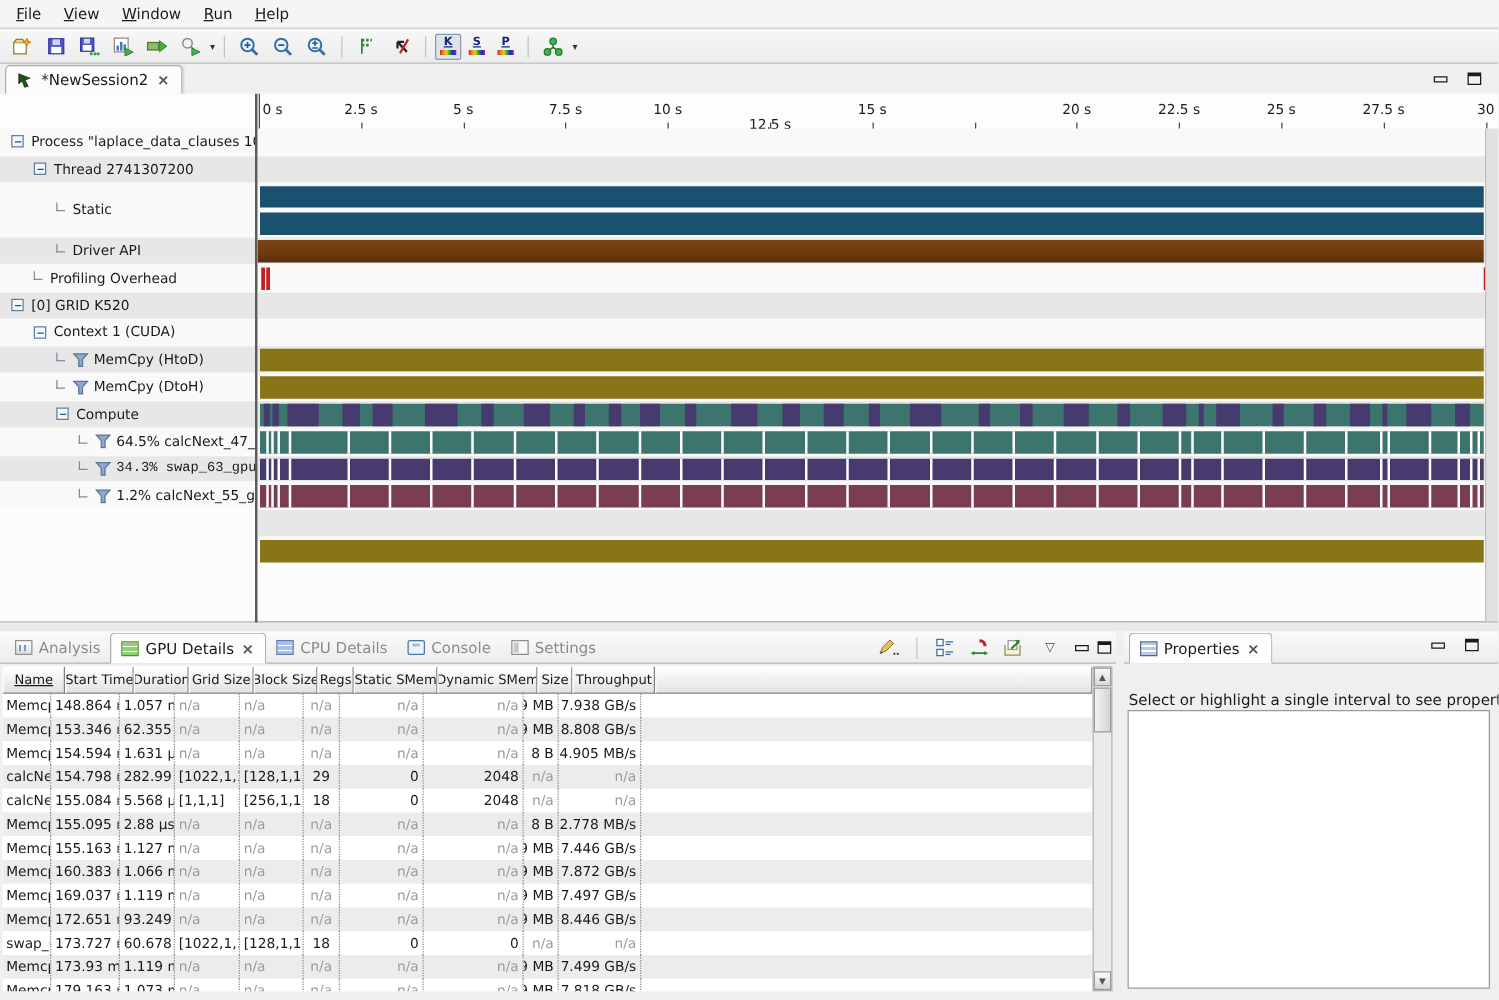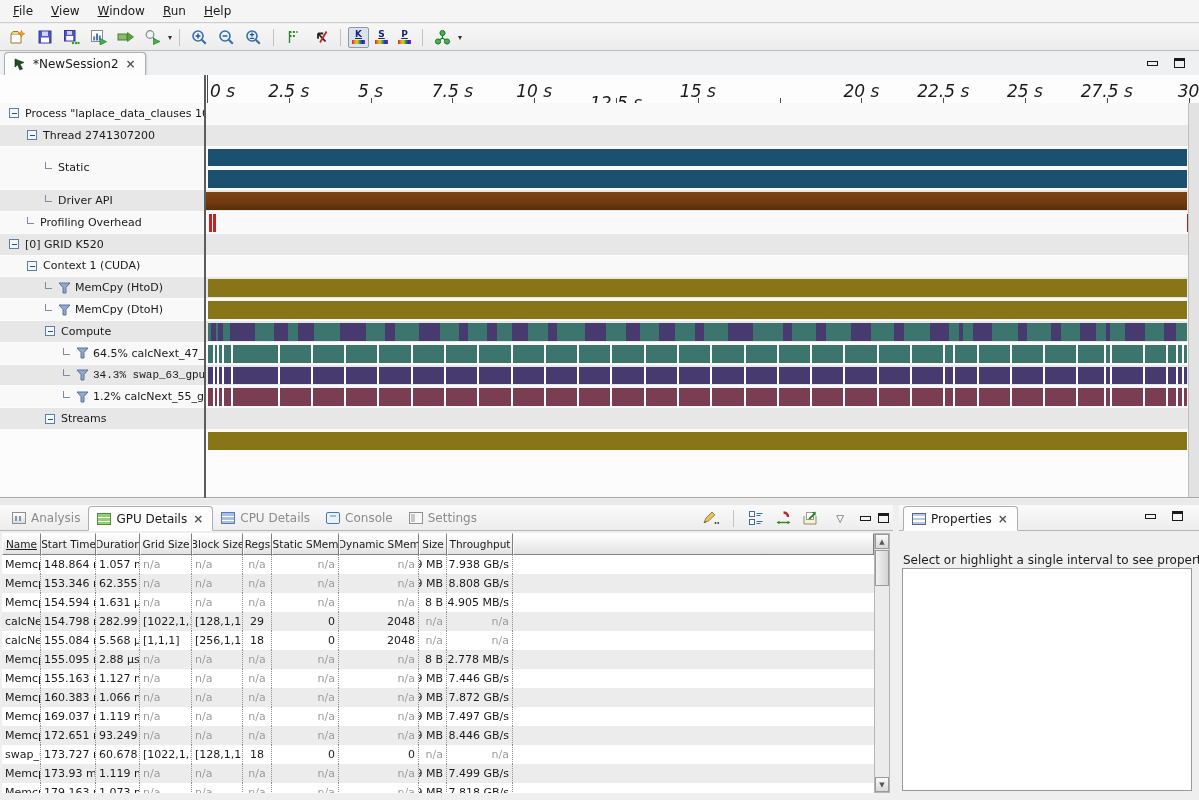--- a/index.html
+++ b/index.html
@@ -31,21 +31,21 @@
                  border-bottom:none; border-radius:4px 4px 0 0; display:flex; align-items:center; padding:0 8px;
                  gap:6px; font-size:12px; box-shadow:1px 0 2px rgba(0,0,0,.12); }
   .tclose { color:#555; font-size:12px; font-weight:bold; padding:0 1px; }
   .winbtns { position:absolute; display:flex; gap:16px; align-items:center; }
   .ico-min { width:11px; height:5px; border:1px solid #1a1a1a; }
   .ico-max { width:11px; height:10px; border:1px solid #1a1a1a; border-top-width:3px; }
 
   
   #ruler { position:absolute; top:75px; left:0; right:0; height:28px; background:#fdfdfd; }
   #ruler-ticks { position:absolute; left:206px; top:0; right:0; height:28px; }
-  .tick-label { position:absolute; top:6px; font-size:17px; color:#1a1a1a; white-space:nowrap;font-style:italic; }
+  .tick-label { position:absolute; top:6px; font-size:11px; color:#1a1a1a; white-space:nowrap; }
   .tick-mark { position:absolute; bottom:0; width:1px; height:5px; background:#4a4a4a; }
   .tick-mark.first { height:28px; }
 
   
   #tl-body { position:absolute; top:103px; left:0; right:0; height:395px; background:#fcfcfc; border-bottom:1px solid #a8a8a8; }
   #tree-panel { position:absolute; left:0; top:0; width:204px; height:100%; background:#fcfcfc; overflow:hidden; }
   #tl-divider { position:absolute; left:204px; top:-28px; width:2px; height:423px; background:#5c5c5c; z-index:5; }
   #bars-panel { position:absolute; left:206px; top:0; right:11px; height:100%; overflow:hidden; }
   #tl-scroll { position:absolute; right:0; top:0; width:11px; height:100%; background:#e2e2e2; border-left:1px solid #bfbfbf; }
   .s-a { background:#f9f9f9; }
@@ -368,25 +368,20 @@
           </div>
           <div class="tree-row s-a" style="height: 21.8px;">
             <span class="ind" style="width: 63px;"></span>
             <span class="leafmark"></span>
             <span class="funnel">
               <svg width="13" height="12" viewBox="0 0 13 12">
                 <path d="M1 1h11L8 5.5V11H5V5.5z" fill="#8fa8cc" stroke="#5c7396"></path>
               </svg>
             </span>
             <span class="tlabel">1.2% calcNext_55_g...</span>
-          </div>
-          <div class="tree-row s-b" style="height: 21.8px;">
-            <span class="ind" style="width: 45px;"></span>
-            <span class="minusbox"></span>
-            <span class="tlabel">Streams</span>
           </div>
         </div>
     </div>
     <div id="tl-divider"></div>
     <div id="bars-panel">
       <div id="bar-rows">
           <div class="bars-row s-a" style="height: 21.8px;">
             <div class="lane" style="height: 21.8px;"></div>
           </div>
           <div class="bars-row s-b" style="height: 21.8px;">
@@ -660,21 +655,21 @@
             <path d="M7 9l6-5.5" stroke="#2a8a2a" stroke-width="1.8"></path>
             <path d="M13.8 1.8l-4 .4 3.6 3.2z" fill="#2a8a2a"></path>
           </svg>
       </span>
       <span class="vmenu">▽</span>
       <span class="ico-min"></span>
       <span class="ico-max"></span>
     </div>
     <div id="gtable">
       <div id="ghead">
-          <div class="hcell" style="width: 39px; text-decoration: underline;">Name</div>
+          <div class="hcell" style="width: 50px; text-decoration: underline;">Name</div>
           <div class="hcell" style="width: 55px;">Start Time</div>
           <div class="hcell" style="width: 44px;">Duration</div>
           <div class="hcell" style="width: 52px;">Grid Size</div>
           <div class="hcell" style="width: 51px;">Block Size</div>
           <div class="hcell" style="width: 29px;">Regs</div>
           <div class="hcell" style="width: 67px;">Static SMem</div>
           <div class="hcell" style="width: 80px;">Dynamic SMem</div>
           <div class="hcell" style="width: 28px;">Size</div>
           <div class="hcell" style="width: 66px;">Throughput</div>
           <div class="hcell hfill"></div>

